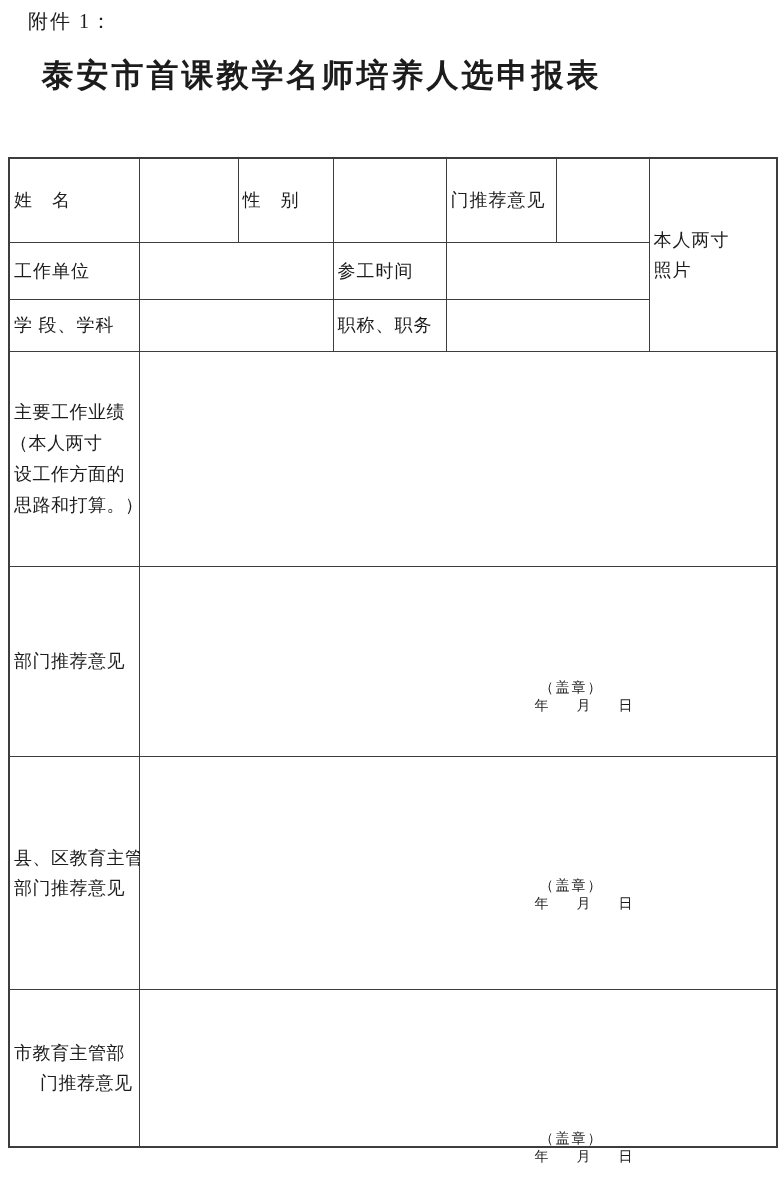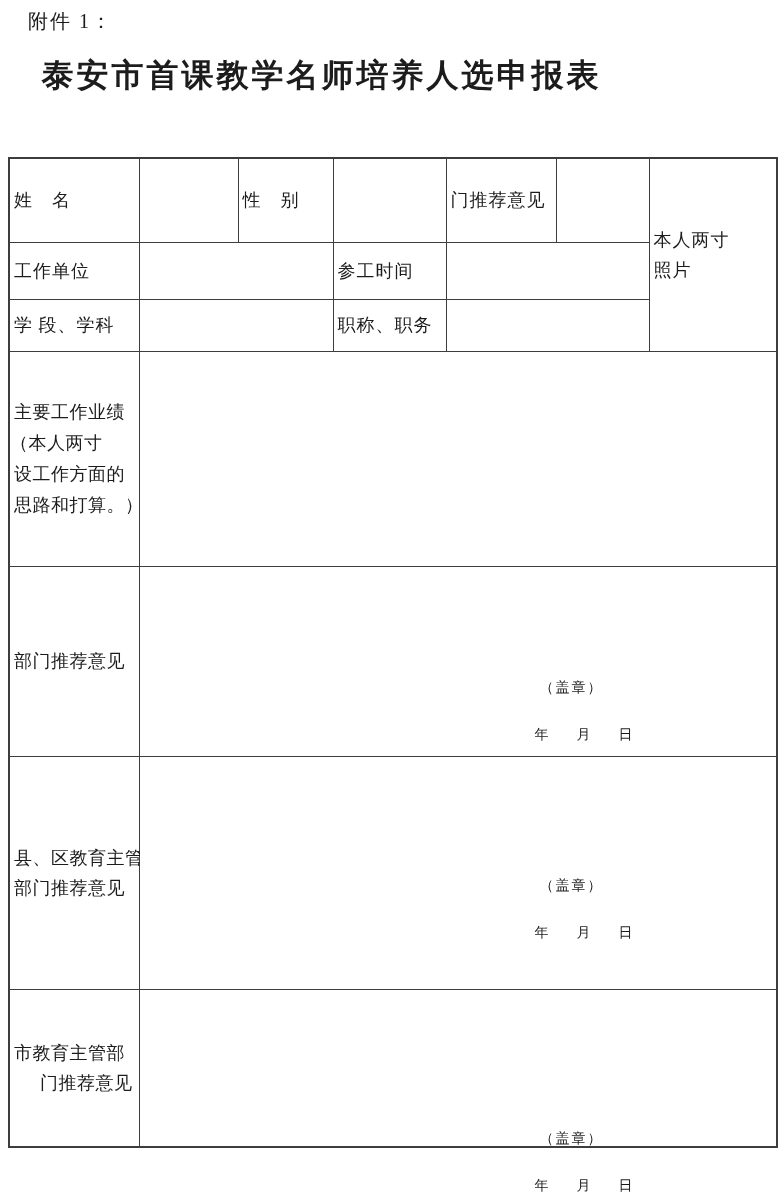--- a/index.html
+++ b/index.html
@@ -76,21 +76,21 @@
   }
   .seal-block {
     position: absolute;
     left: 400px;
     font-size: 14px;
     letter-spacing: 2px;
   }
   .seal-block .seal-line { white-space: pre; }
   .seal-block .date-line {
     white-space: pre;
-    margin-top: 29px;
+    margin-top: 0;
     margin-left: -5px;
     letter-spacing: 1px;
   }
   .seal-top-school { top: 112px; }
   .seal-top-county { top: 120px; }
   .seal-top-city  { top: 140px; }
 </style>
 </head>
 <body>
 

